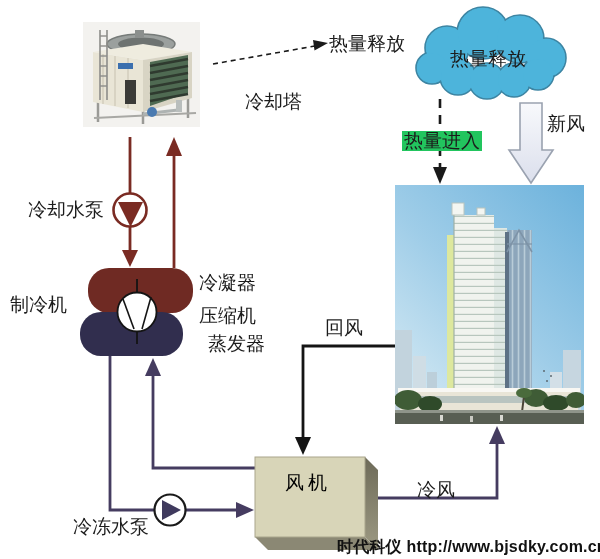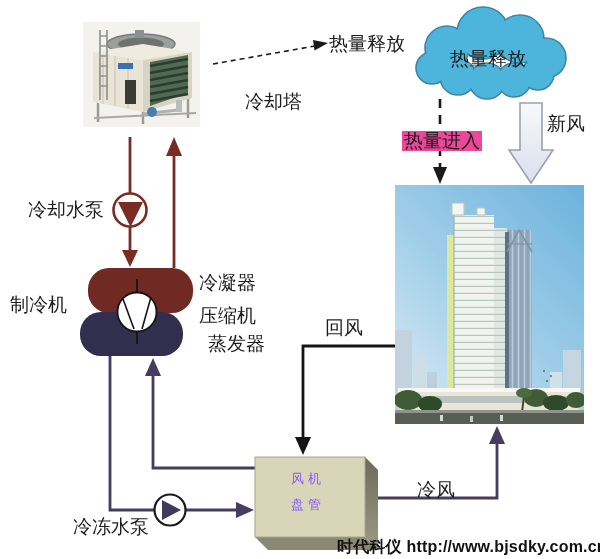--- a/index.html
+++ b/index.html
@@ -5,24 +5,24 @@
   html,body{margin:0;padding:0;background:#ffffff;}
   .stage{
     position:relative;width:600px;height:559px;background:#ffffff;overflow:hidden;
     font-family:"Liberation Serif",serif;
   }
   .stage svg{position:absolute;left:0;top:0;}
   .lbl{
     position:absolute;font-size:19px;line-height:1.05;color:#1c1c1c;
     white-space:nowrap;font-family:"Liberation Serif",serif;
   }
-  .lbl.onwhite{background:#ec4899;padding:0 2px;}
+  .lbl.onwhite{background:#22c55e;padding:0 2px;}
   .fan-coil-text{
     position:absolute;left:255px;width:102px;text-align:center;
-    font-size:13px;color:#8b5cf6;letter-spacing:4px;text-indent:4px;
+    font-size:19px;color:#000000;letter-spacing:4px;text-indent:4px;
     font-family:"Liberation Serif",serif;
   }
   .watermark{
     position:absolute;left:337px;top:537px;
     font-family:"Liberation Sans",sans-serif;font-weight:bold;
     font-size:16px;color:#121212;letter-spacing:0.2px;white-space:nowrap;
   }
 </style>
 </head>
 <body>
@@ -246,18 +246,17 @@
 <div class="lbl" style="left:450px;top:49px;">热量释放</div>
 <div class="lbl onwhite" style="left:402px;top:131px;">热量进入</div>
 <div class="lbl" style="left:547px;top:114px;">新风</div>
 <div class="lbl" style="left:28px;top:200px;">冷却水泵</div>
 <div class="lbl" style="left:10px;top:295px;">制冷机</div>
 <div class="lbl" style="left:199px;top:273px;">冷凝器</div>
 <div class="lbl" style="left:199px;top:306px;">压缩机</div>
 <div class="lbl" style="left:208px;top:334px;">蒸发器</div>
 <div class="lbl" style="left:325px;top:318px;text-align:center;">回风</div>
 <div class="fan-coil-text" style="top:470px;">风机</div>
-<div class="fan-coil-text" style="top:496px;">盘管</div>
 <div class="lbl" style="left:417px;top:480px;">冷风</div>
 <div class="lbl" style="left:73px;top:517px;">冷冻水泵</div>
 <div class="watermark">时代科仪 http://www.bjsdky.com.cn</div>
 
 </div>
 
 </body></html>

